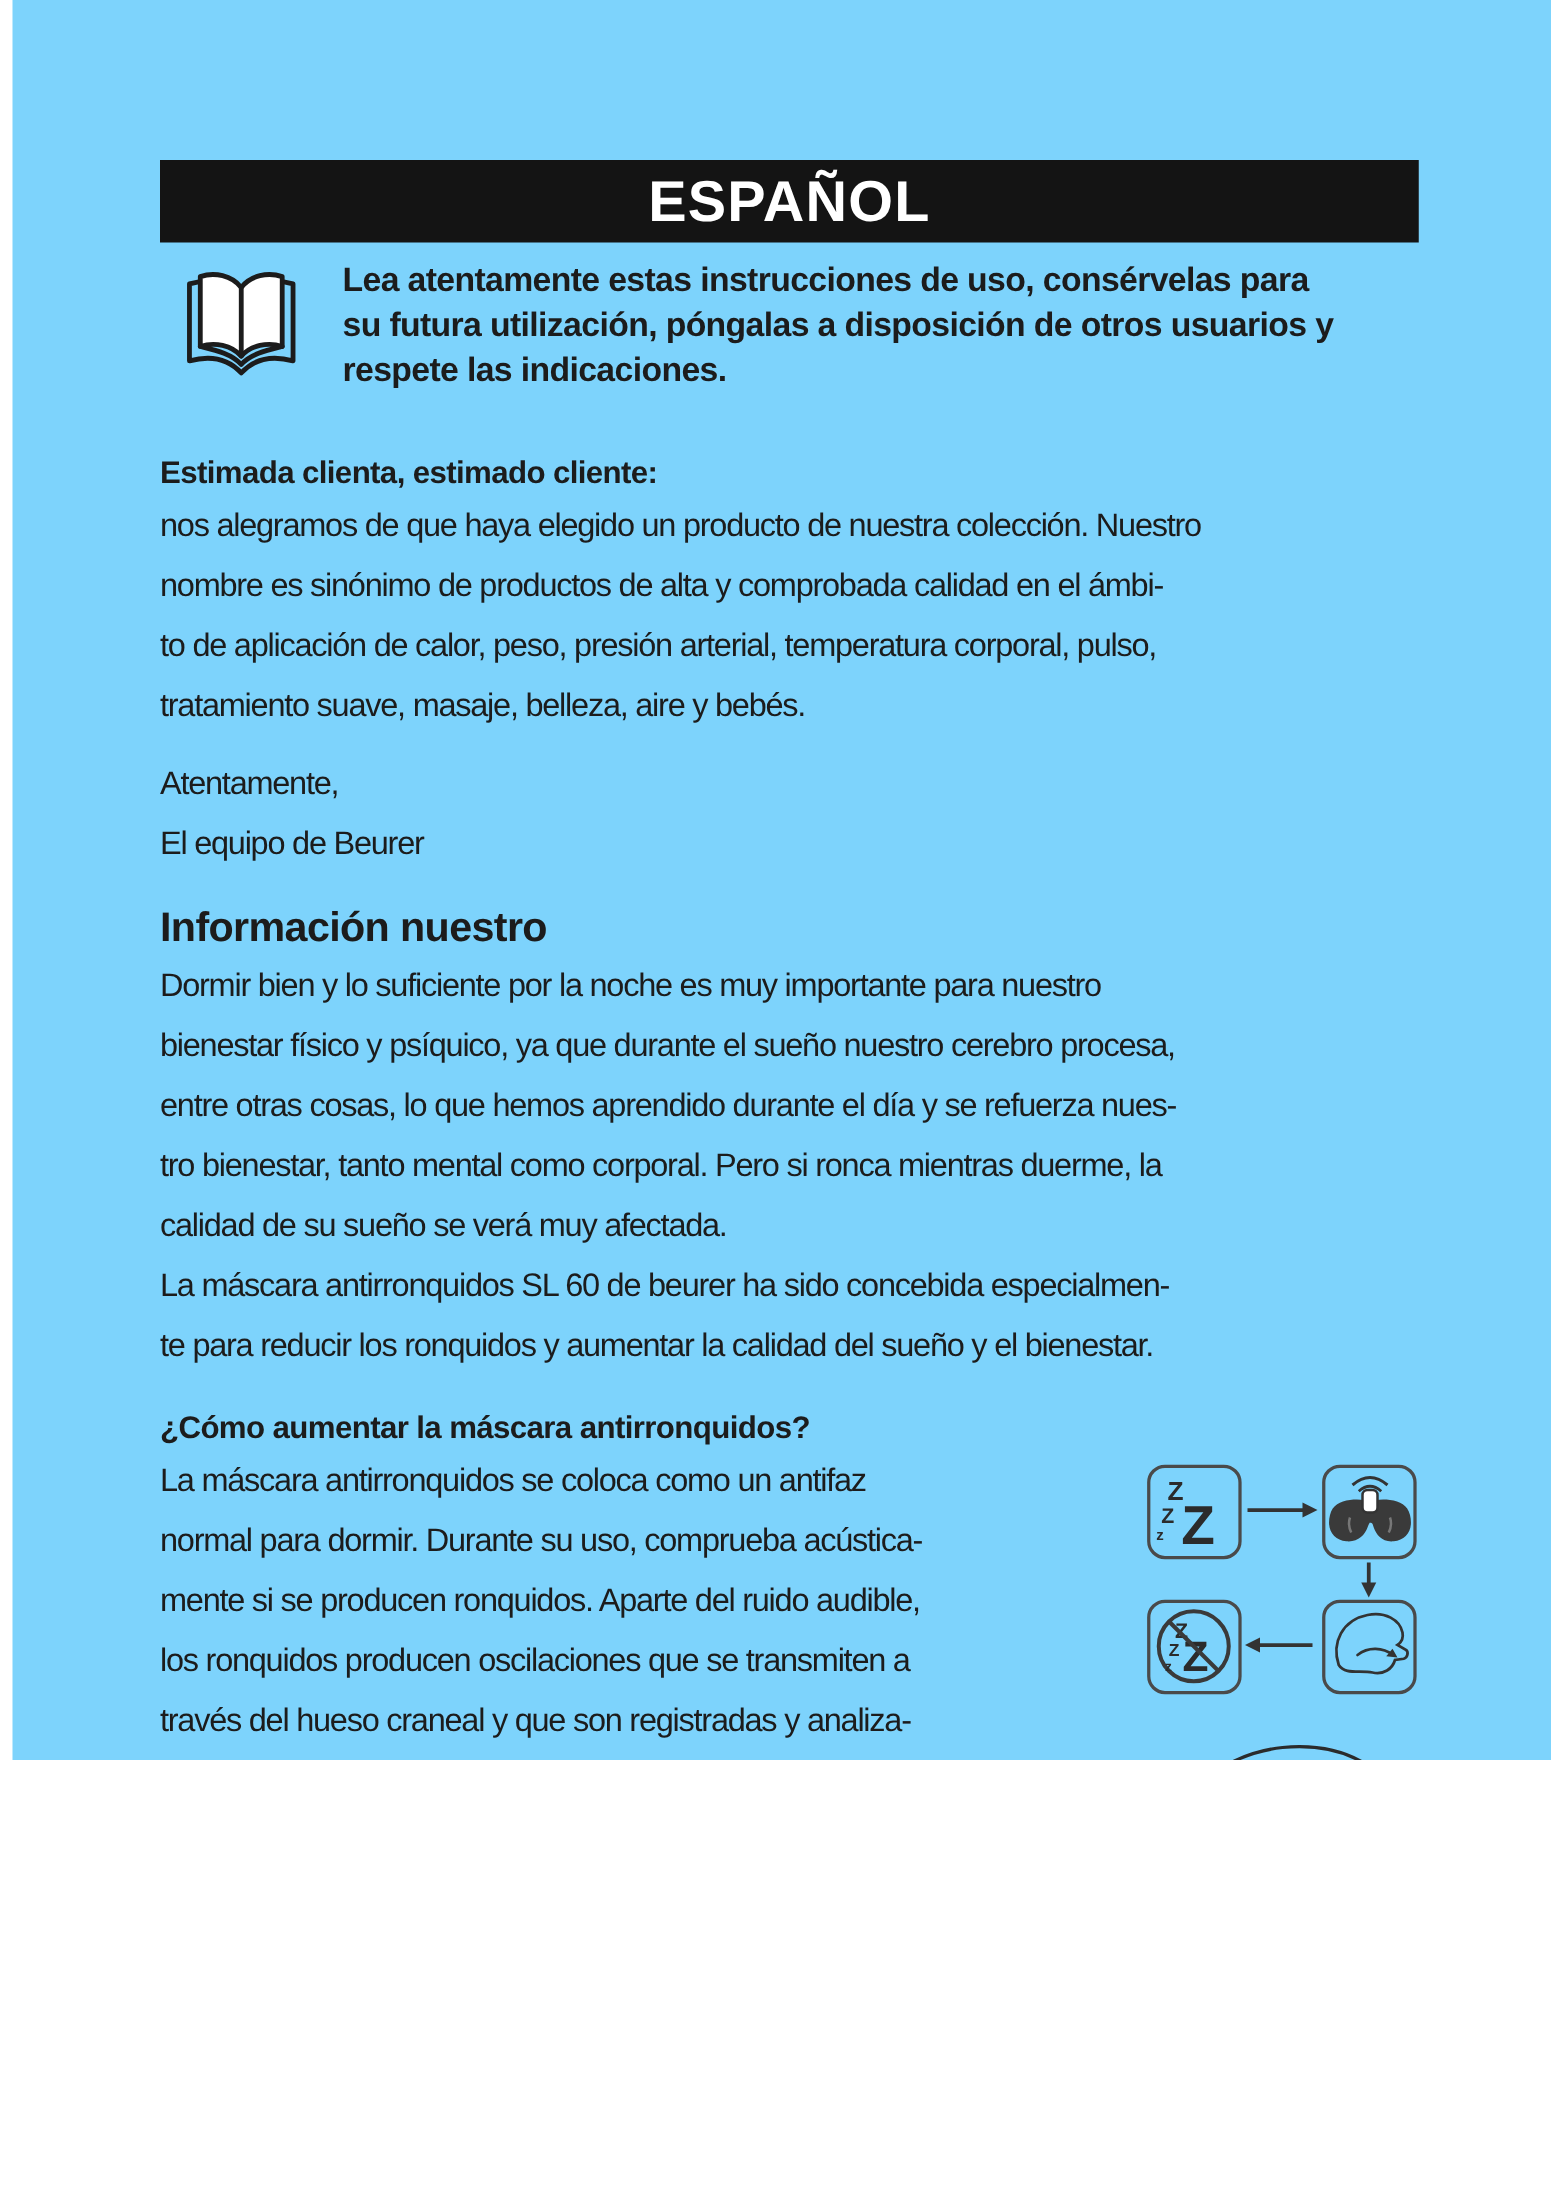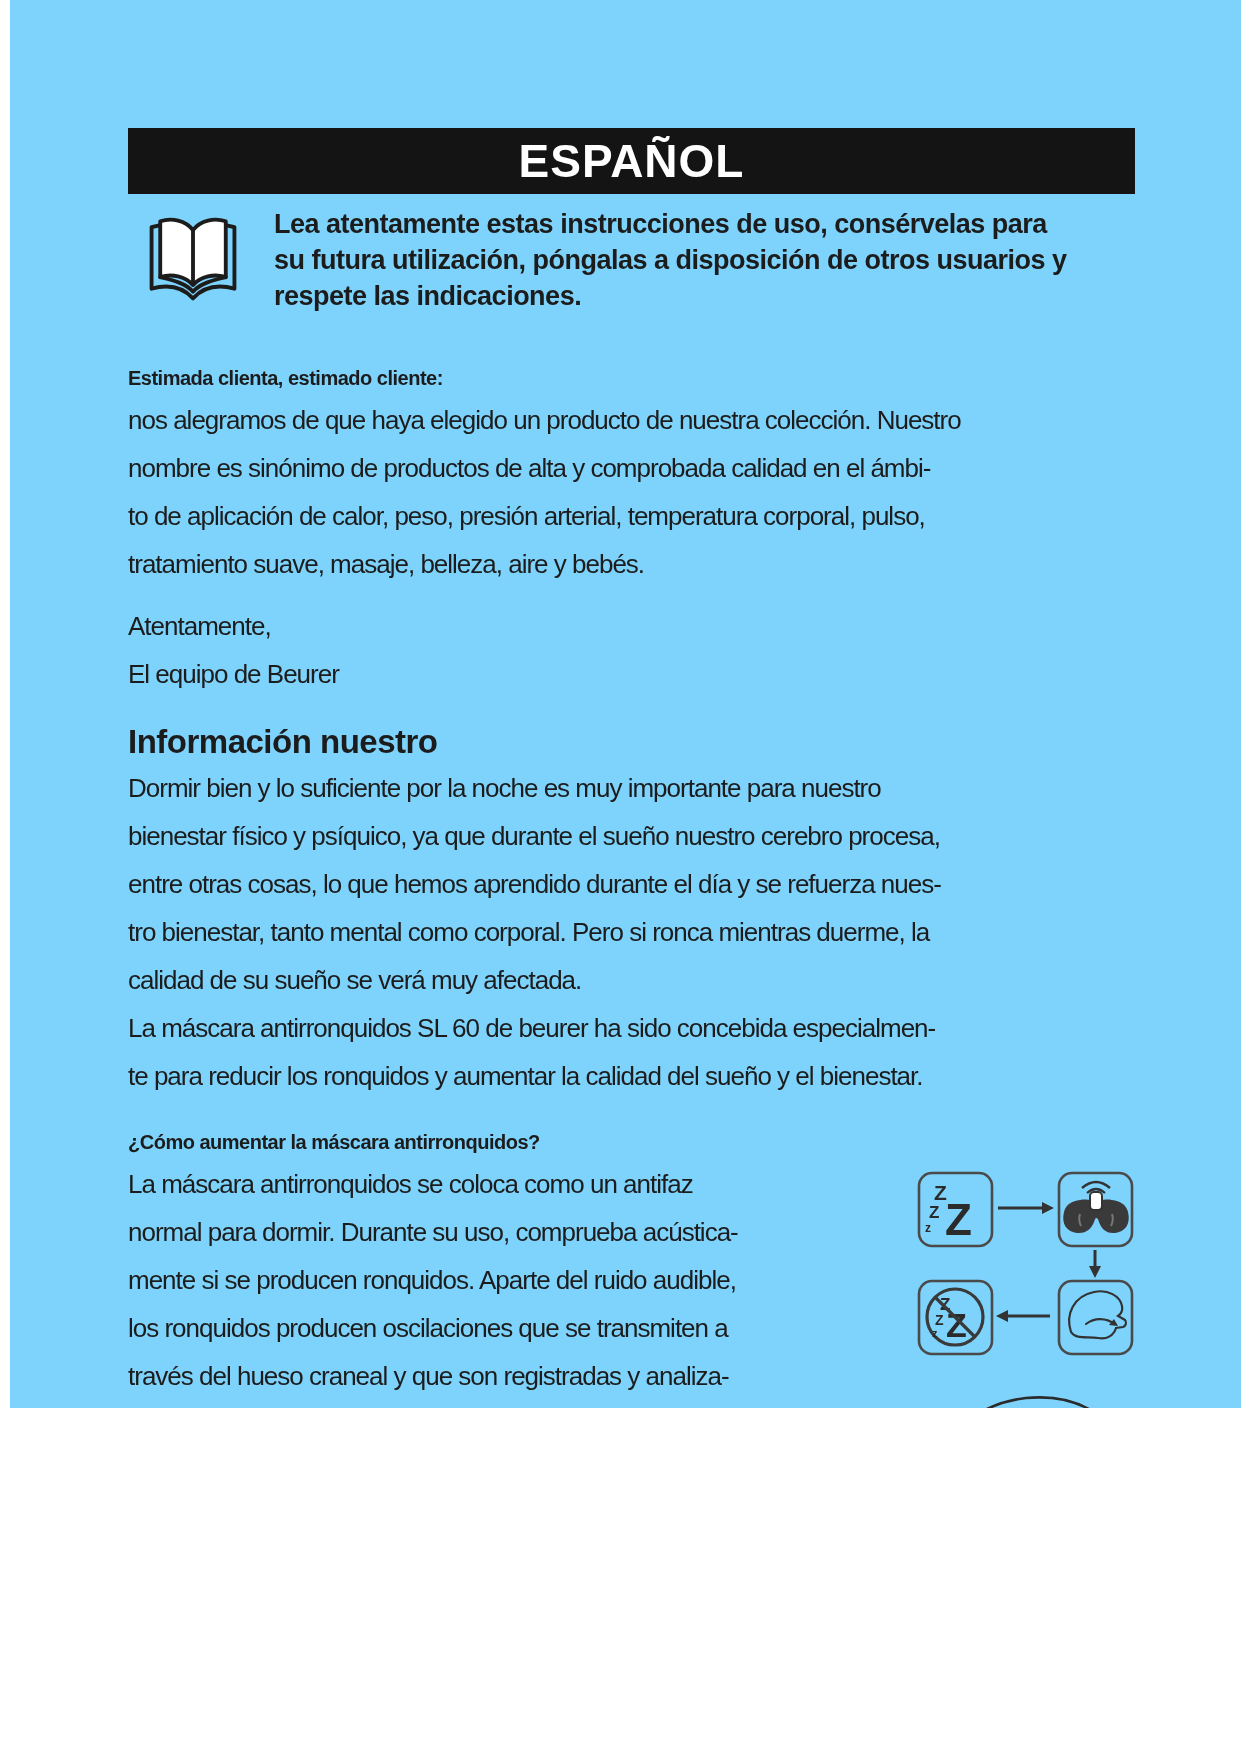--- a/index.html
+++ b/index.html
@@ -23,21 +23,21 @@
   .notice { margin-top:12px; display:flex; gap:28px; padding-left:12px; }
   .notice .icon-wrap { flex:0 0 106px; padding-top:2px; }
   .notice-text {
     font-weight:bold; font-size:27px; line-height:36px;
     white-space:pre; letter-spacing:-0.5px;
   }
 
   .body-text {
     font-size:26px; line-height:48px; white-space:pre; letter-spacing:-1px;
   }
-  .h-bold { font-size:20px; font-weight:bold; line-height:36px; letter-spacing:-0.5px; }
+  .h-bold { font-size:25px; font-weight:bold; line-height:36px; letter-spacing:-0.5px; }
   .h-section { font-size:33px; font-weight:bold; line-height:44px; letter-spacing:-0.5px; }
 
   .greeting-heading { margin-top:46px; }
   .closing { margin-top:14px; }
   .info-heading { margin-top:22px; }
   .how-heading { margin-top:24px; }
 
   .how-columns { display:flex; }
   .how-text { width:762px; }
   .how-figures { width:245px; }

